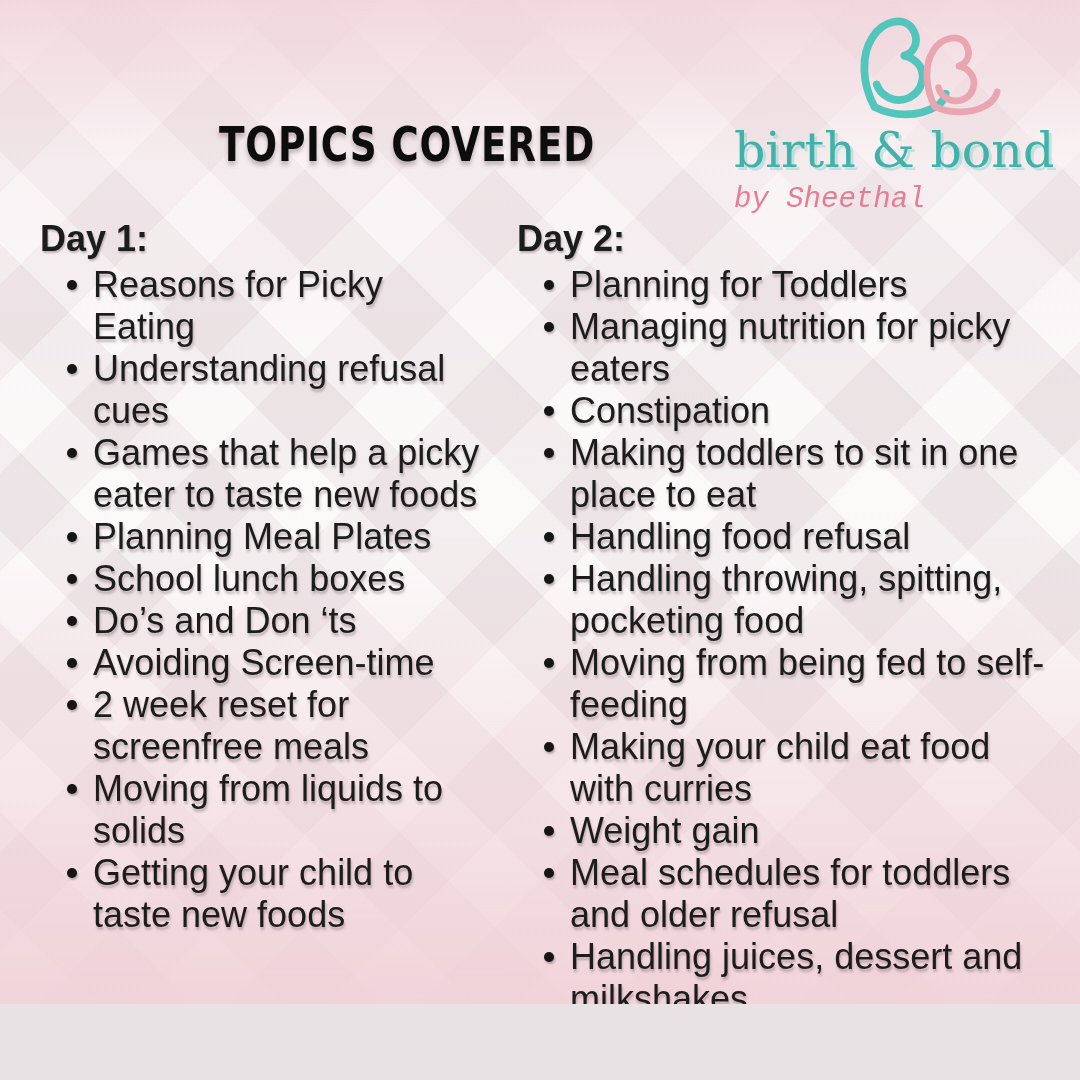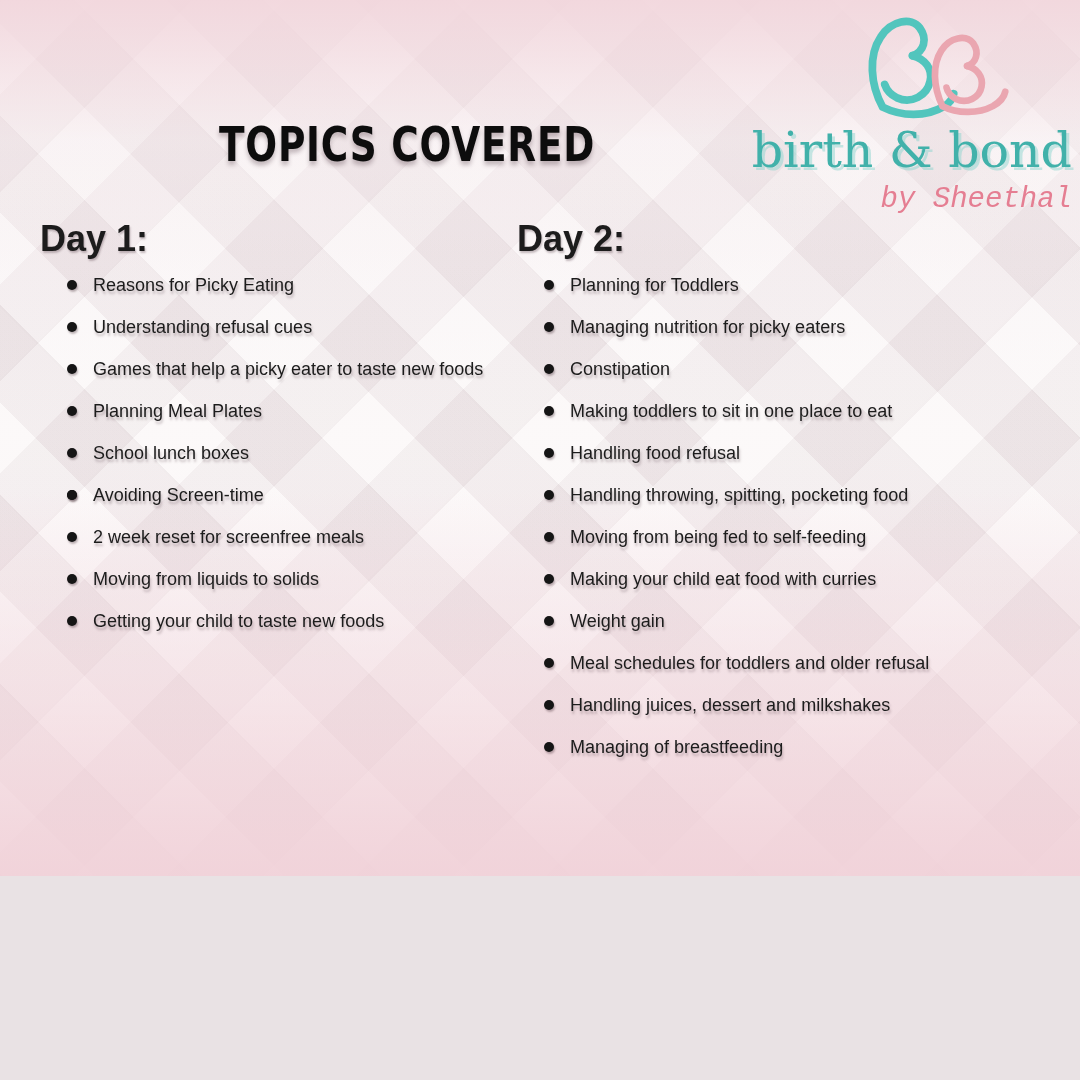--- a/index.html
+++ b/index.html
@@ -1,18 +1,18 @@
 <!DOCTYPE html>
 <html><head>
 <meta charset="utf-8">
 <style>
   html,body{margin:0;padding:0;background:#e9e2e4;}
   .canvas{
     position:relative;
-    width:1080px;height:876px;
+    width:1080px;height:1004px;
     margin:0 auto;
     overflow:hidden;
     font-family:"Liberation Sans",sans-serif;
     background:
       linear-gradient(180deg, rgba(242,215,221,.95) 0%, rgba(248,238,240,.35) 16%, rgba(255,255,255,0) 34%, rgba(255,255,255,0) 56%, rgba(243,216,222,.55) 80%, rgba(241,210,217,.95) 100%),
       repeating-linear-gradient(45deg, rgba(125,95,105,.07) 0 2px, rgba(255,255,255,.20) 2px 67px, rgba(190,168,176,.12) 67px 134px),
       repeating-linear-gradient(135deg, rgba(125,95,105,.07) 0 2px, rgba(255,255,255,.20) 2px 67px, rgba(190,168,176,.12) 67px 134px),
       linear-gradient(180deg,#f6eef0 0%,#faf6f6 50%,#f5e9ec 100%);
   }
   
@@ -23,21 +23,21 @@
     font-weight:bold;
     font-size:48px;
     letter-spacing:1px;
     color:#0d0d0d;
     transform:scaleX(.78);
     transform-origin:center;
     white-space:nowrap;
     text-shadow:0 4px 5px rgba(70,45,55,.30);
   }
   
-  .logo{position:absolute;top:10px;right:8px;width:330px;text-align:right;}
+  .logo{position:absolute;top:10px;right:16px;width:330px;text-align:left;}
   .logo svg{display:block;margin:0 6px 0 auto;}
   .brand{
     font-family:"DejaVu Serif",serif;
     font-size:49px;
     color:#41b1aa;
     line-height:1.0;
     margin-top:2px;
     text-shadow:3px 3px 0 rgba(130,210,205,.45);
     white-space:nowrap;
   }
@@ -54,21 +54,21 @@
   .col-day2{left:517px;width:535px;}
   .col-heading{
     font-size:36px;font-weight:bold;color:#1c1c1c;
     text-shadow:1px 2px 2px rgba(70,45,55,.30);
     margin:0 0 4px 0;
   }
   ul.topic-list{list-style:none;margin:0;padding:0;}
   ul.topic-list li{
     position:relative;
     padding-left:53px;
-    font-size:18px;
+    font-size:36px;
     line-height:42px;
     color:#1c1c1c;
     text-shadow:1px 2.5px 2.5px rgba(70,45,55,.30);
   }
   .bullet{
     position:absolute;left:27px;top:16px;
     width:10px;height:10px;border-radius:50%;
     background:#151515;
     box-shadow:1px 2px 2px rgba(70,45,55,.35);
   }
@@ -121,20 +121,21 @@
           <span>Planning Meal Plates</span>
         </li>
 
         <li>
           <span class="bullet"></span>
           <span>School lunch boxes</span>
         </li>
 
         <li>
           <span class="bullet"></span>
+          <span>Do’s and Don ‘ts</span>
         </li>
 
         <li>
           <span class="bullet"></span>
           <span>Avoiding Screen-time</span>
         </li>
 
         <li>
           <span class="bullet"></span>
           <span>2 week reset for screenfree meals</span>

